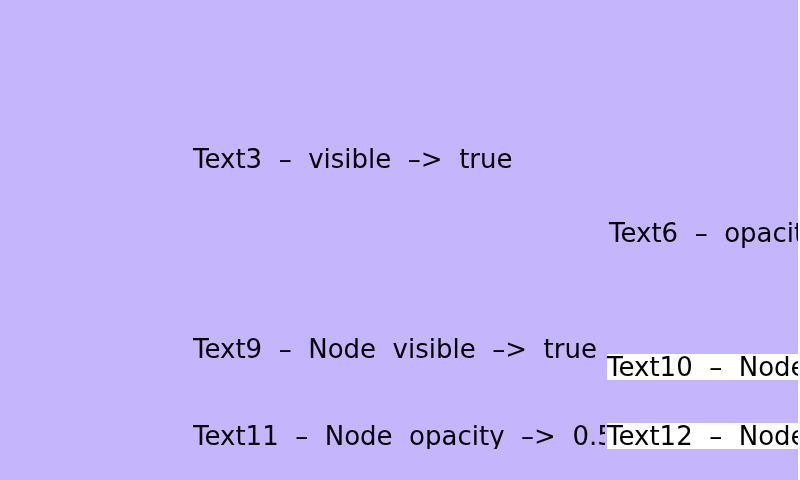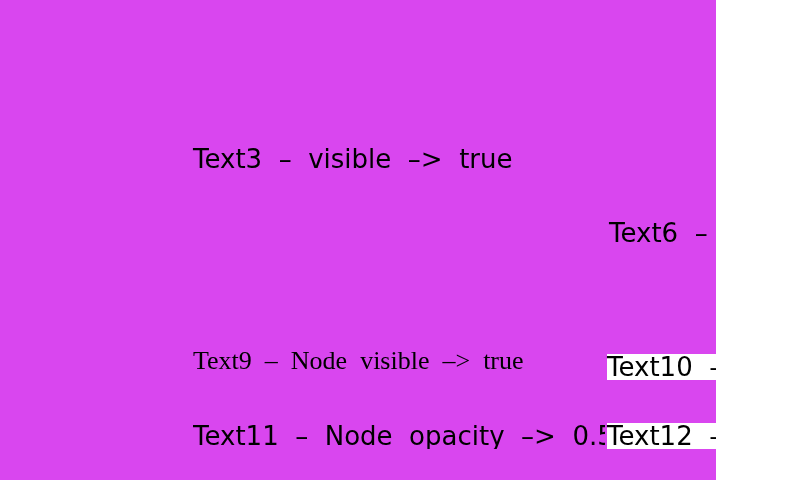--- a/index.html
+++ b/index.html
@@ -9,23 +9,23 @@
   }
   body {
     width: 800px;
     height: 480px;
     background: #ffffff;
     font-family: "DejaVu Sans", sans-serif;
     overflow: hidden;
   }
   #canvas {
     position: relative;
-    width: 716px;
+    width: 798px;
     height: 480px;
-    background: #d946ef;
+    background: #c4b5fd;
     overflow: hidden;
   }
   .text-label {
     position: absolute;
     white-space: pre;
     font-family: "DejaVu Sans", sans-serif;
     font-size: 26px;
     line-height: 26px;
     color: #000000;
     letter-spacing: 0px;
@@ -40,21 +40,21 @@
 </style>
 </head>
 <body>
 
 <div id="canvas">
 
   <div class="text-label" style="left:193px; top:146px;">Text3  –  visible  –&gt;  true</div>
 
   <div class="text-label" style="left:609px; top:220px;">Text6  –  opacity</div>
 
-  <div class="text-label occluded" style="left:193px; top:348px; width:414px;font-family:Liberation Serif, serif;">Text9  –  Node  visible  –&gt;  true</div>
+  <div class="text-label occluded" style="left:193px; top:336px; width:414px;">Text9  –  Node  visible  –&gt;  true</div>
 
   <div class="text-label label-backdrop" style="left:607px; top:354px;">Text10  –  Node  visible</div>
 
   <div class="text-label occluded" style="left:193px; top:423px; width:412px;">Text11  –  Node  opacity  –&gt;  0.5</div>
 
   <div class="text-label label-backdrop" style="left:607px; top:423px;">Text12  –  Node  opacity</div>
 
 </div>
 
 </body></html>

